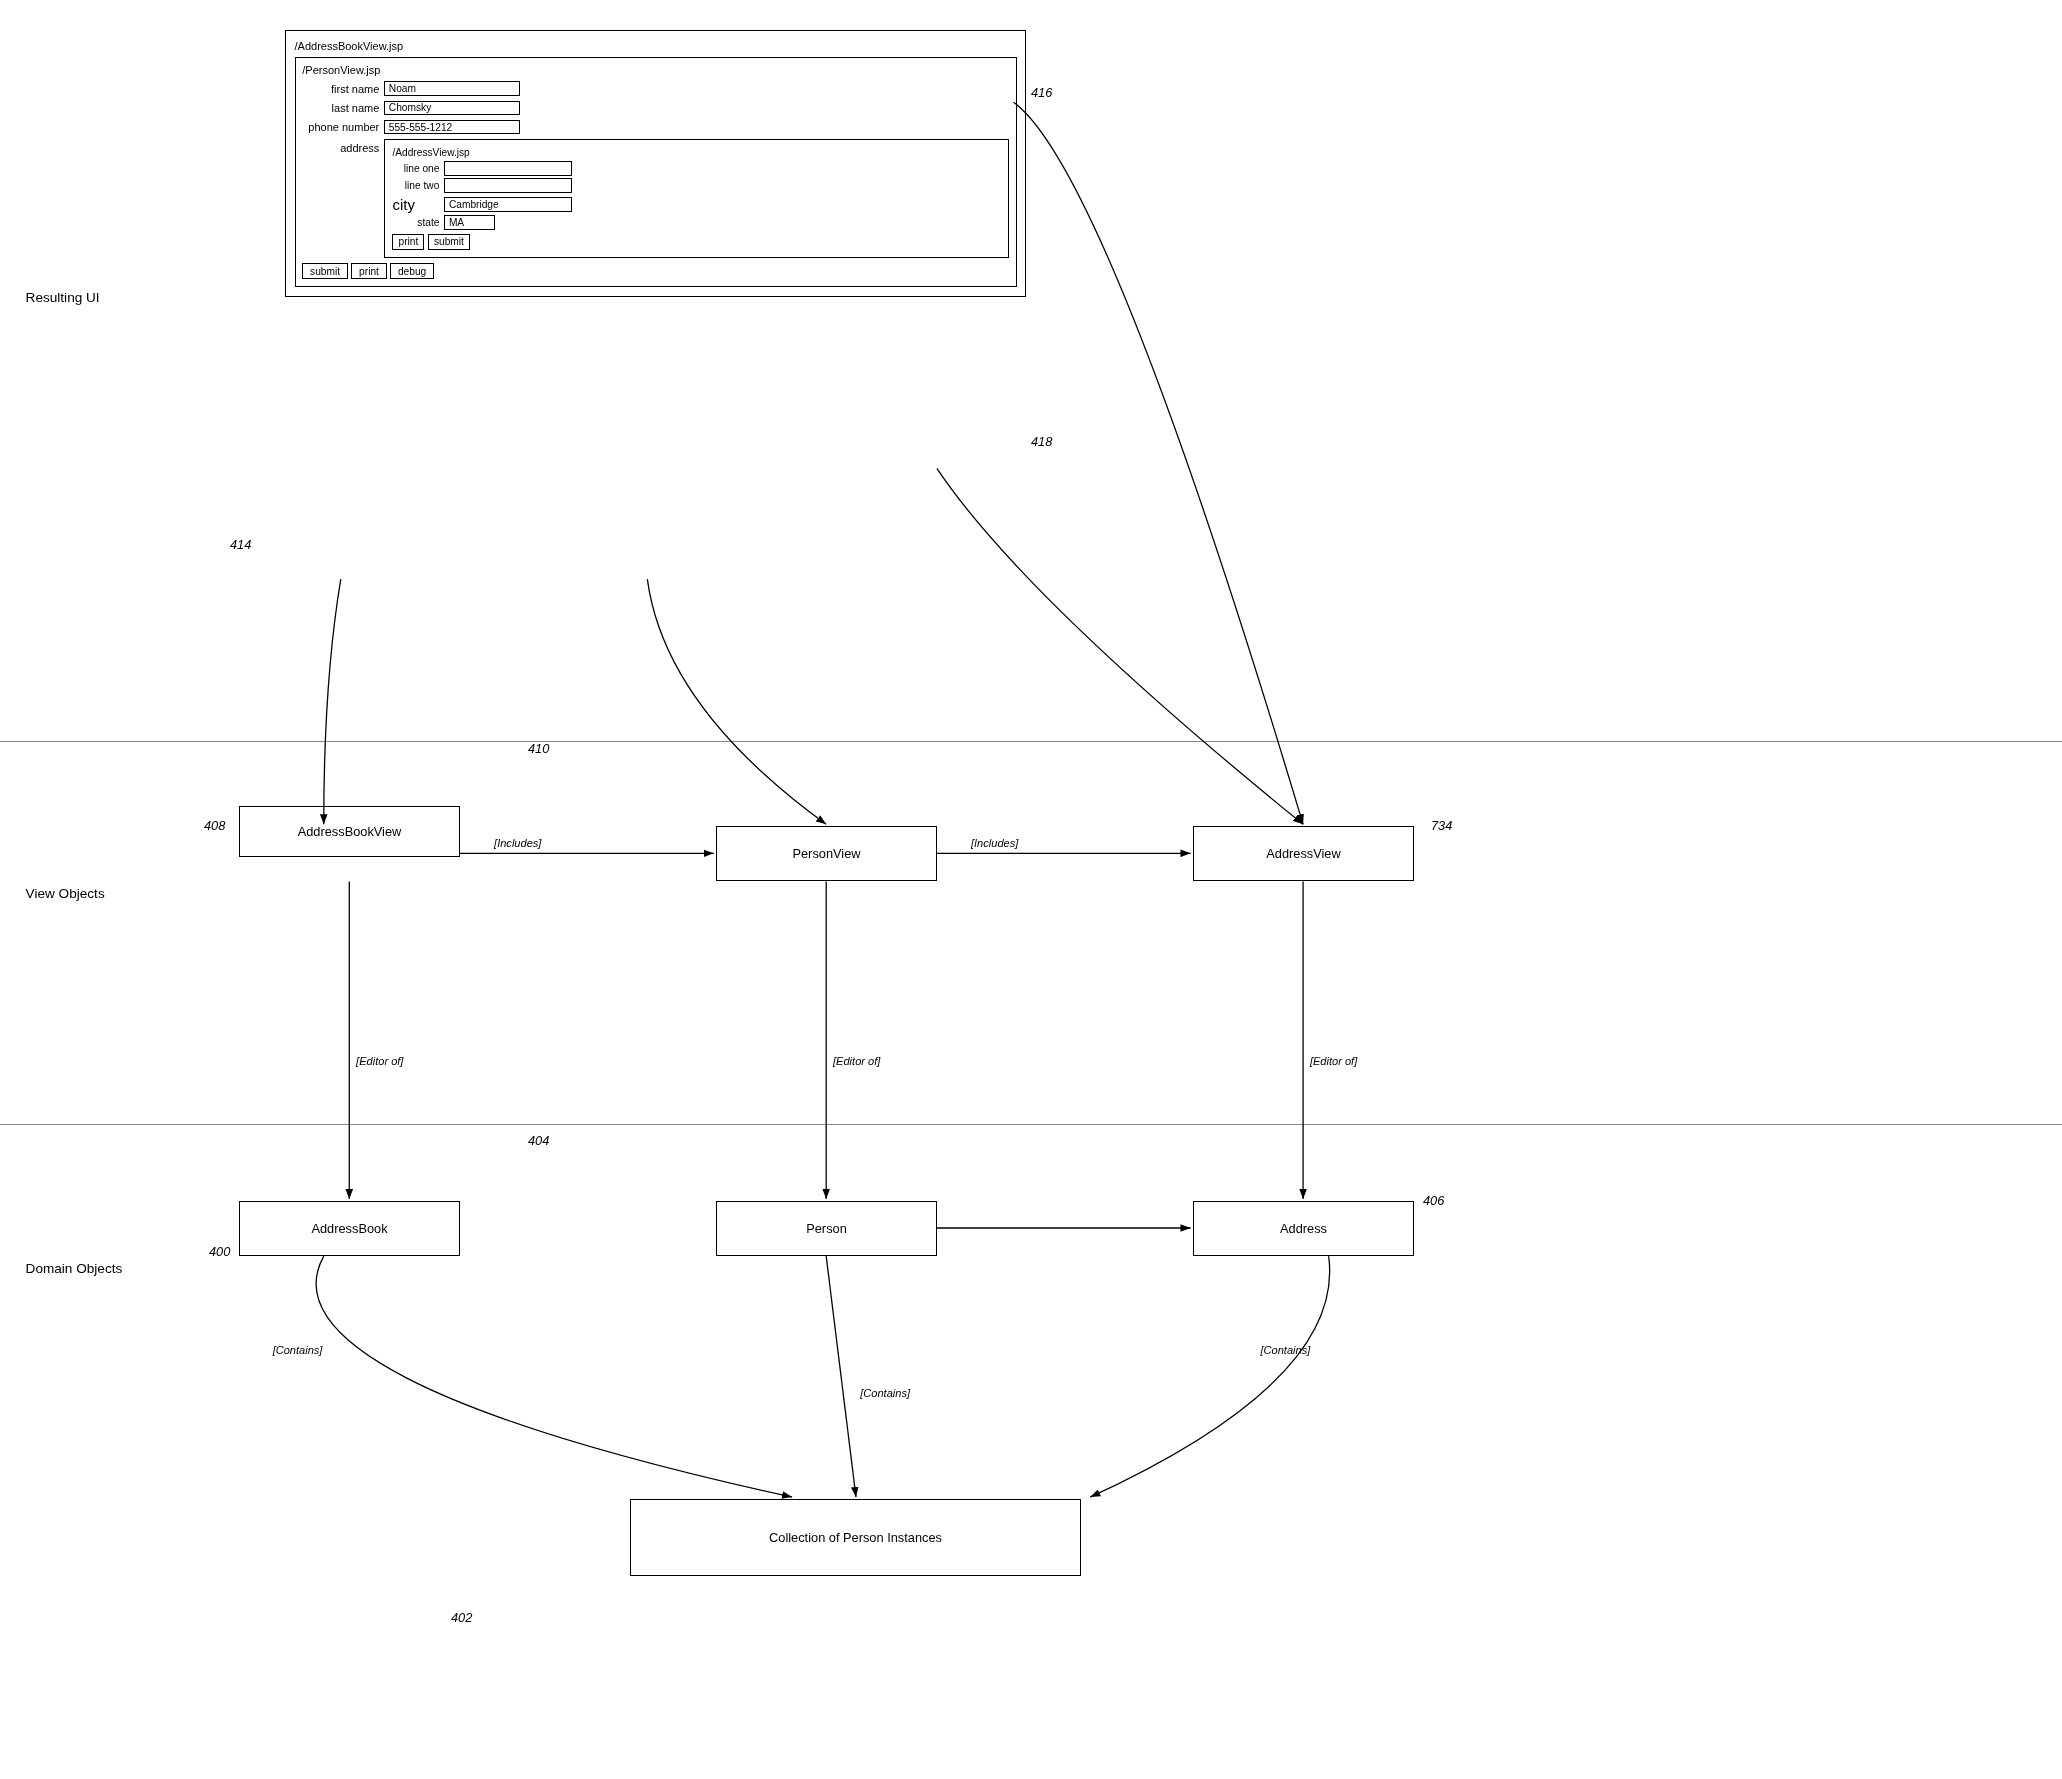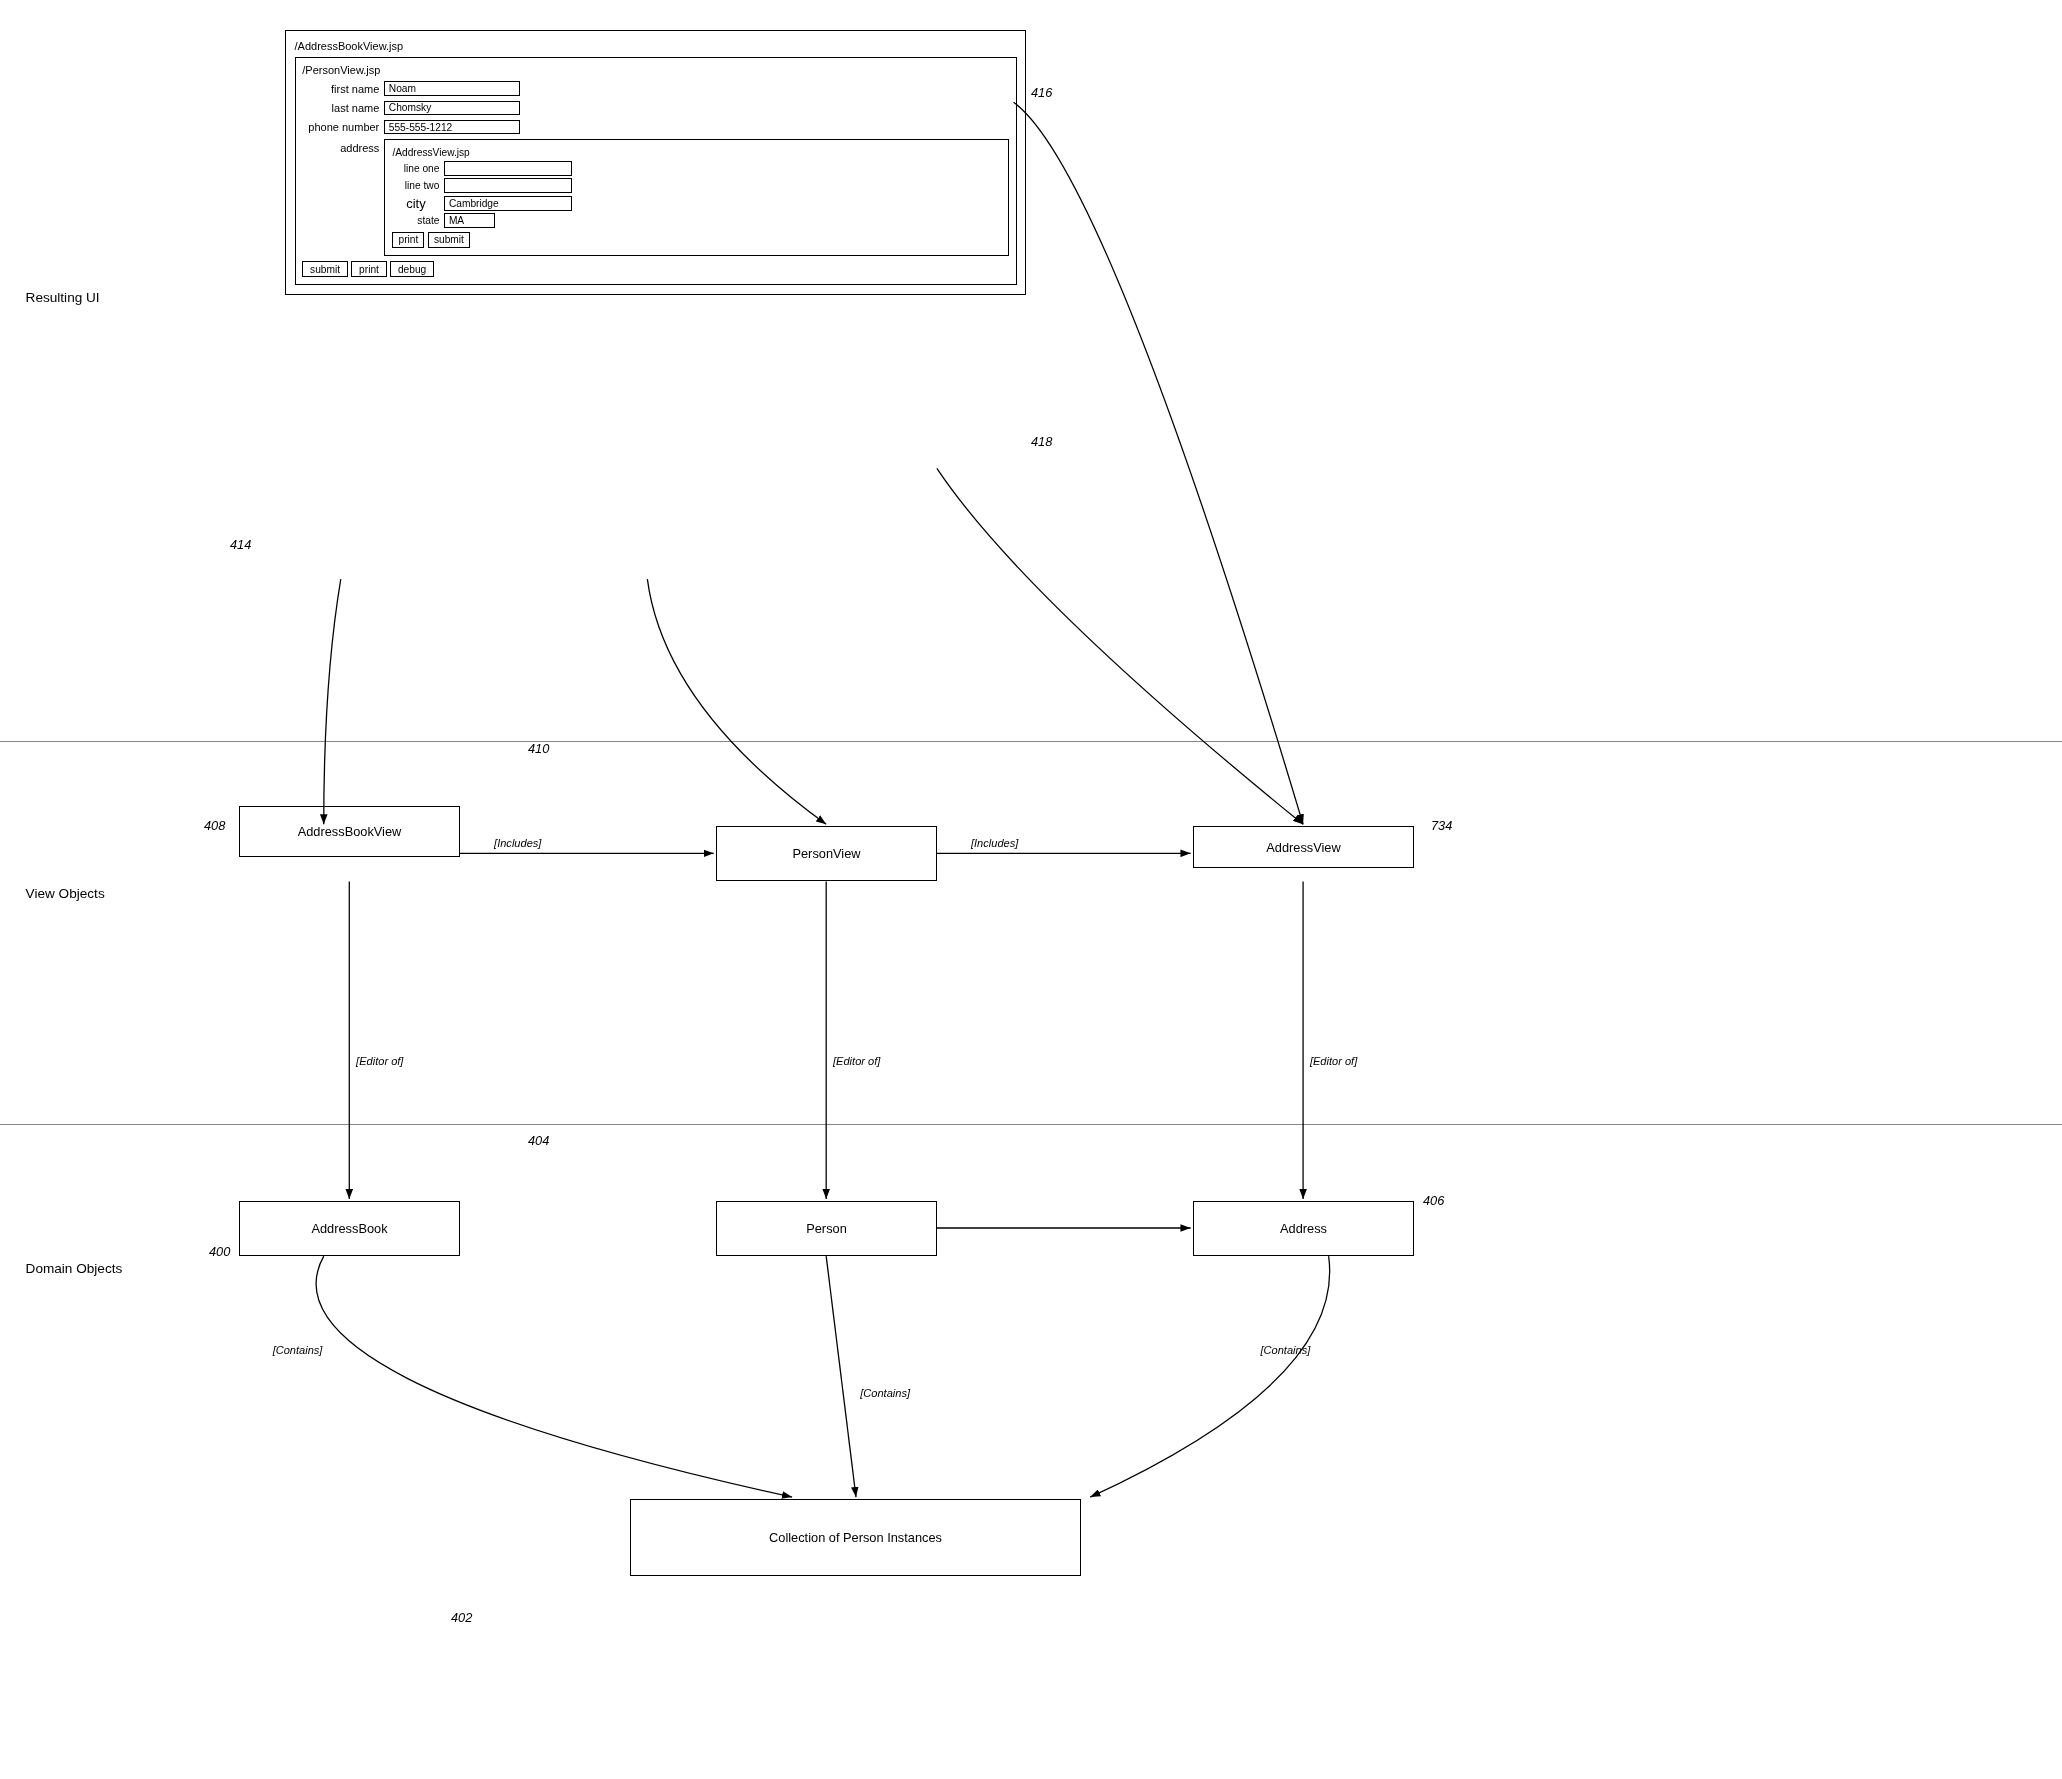--- a/index.html
+++ b/index.html
@@ -52,21 +52,21 @@
           <div style="font-size:10.2px; margin-bottom:3.4px;">/AddressView.jsp</div>
           <div style="display:flex; align-items:center; margin-bottom:2.6px; gap:5.1px;">
             <span style="width:47px; text-align:right; font-size:10.2px;">line one</span>
             <input style="border: 1.3px solid rgb(0, 0, 0); padding: 0.9px 3.4px; font-size: 10.2px; width: 128px;" value="">
           </div>
           <div style="display:flex; align-items:center; margin-bottom:2.6px; gap:5.1px;">
             <span style="width:47px; text-align:right; font-size:10.2px;">line two</span>
             <input style="border: 1.3px solid rgb(0, 0, 0); padding: 0.9px 3.4px; font-size: 10.2px; width: 128px;" value="">
           </div>
           <div style="display:flex; align-items:center; margin-bottom:2.6px; gap:5.1px;">
-            <span style="width:47px; text-align:center; font-size:13px;">city</span>
+            <span style="width:47px; text-align:left; font-size:15px;">city</span>
             <input style="border: 1.3px solid rgb(0, 0, 0); padding: 0.9px 3.4px; font-size: 10.2px; width: 128px;" value="Cambridge">
           </div>
           <div style="display:flex; align-items:center; margin-bottom:2.6px; gap:5.1px;">
             <span style="width:47px; text-align:right; font-size:10.2px;">state</span>
             <input style="border: 1.3px solid rgb(0, 0, 0); padding: 0.9px 3.4px; font-size: 10.2px; width: 51px;" value="MA">
           </div>
           <div style="display:flex; gap:3.4px; margin-top:3.4px;">
             <button style="border:1.3px solid #000; background:#fff; padding:1.7px 5.1px; font-size:10.2px; cursor:pointer;">print</button>
             <button style="border:1.3px solid #000; background:#fff; padding:1.7px 5.1px; font-size:10.2px; cursor:pointer;">submit</button>
           </div>
@@ -83,21 +83,21 @@
 
 <div style="position:absolute; top:290px; left:25.6px; font-size:13.6px;">Resulting UI</div>
 <div style="position:absolute; top:886px; left:25.6px; font-size:13.6px;">View Objects</div>
 <div style="position:absolute; top:1261px; left:25.6px; font-size:13.6px;">Domain Objects</div>
 
 <div style="position:absolute; top:741px; left:0; width:2062px; height:0.9px; background:#888;"></div>
 <div style="position:absolute; top:1124px; left:0; width:2062px; height:0.9px; background:#888;"></div>
 
 <div style="position:absolute; top:806px; left:239px; width:221px; height:51px; border:1.3px solid #000; background:#fff; display:flex; align-items:center; justify-content:center; font-size:12.8px;">AddressBookView</div>
 <div style="position:absolute; top:826px; left:716px; width:221px; height:55px; border:1.3px solid #000; background:#fff; display:flex; align-items:center; justify-content:center; font-size:12.8px;">PersonView</div>
-<div style="position:absolute; top:826px; left:1193px; width:221px; height:42px; border:1.3px solid #000; background:#fff; display:flex; align-items:center; justify-content:center; font-size:12.8px;">AddressView</div>
+<div style="position:absolute; top:826px; left:1193px; width:221px; height:55px; border:1.3px solid #000; background:#fff; display:flex; align-items:center; justify-content:center; font-size:12.8px;">AddressView</div>
 
 <div style="position:absolute; top:1201px; left:239px; width:221px; height:55px; border:1.3px solid #000; background:#fff; display:flex; align-items:center; justify-content:center; font-size:12.8px;">AddressBook</div>
 <div style="position:absolute; top:1201px; left:716px; width:221px; height:55px; border:1.3px solid #000; background:#fff; display:flex; align-items:center; justify-content:center; font-size:12.8px;">Person</div>
 <div style="position:absolute; top:1201px; left:1193px; width:221px; height:55px; border:1.3px solid #000; background:#fff; display:flex; align-items:center; justify-content:center; font-size:12.8px;">Address</div>
 <div style="position:absolute; top:1499px; left:630px; width:451px; height:77px; border:1.3px solid #000; background:#fff; display:flex; align-items:center; justify-content:center; font-size:12.8px; text-align:center;">Collection of Person Instances</div>
 
 <div style="position:absolute; top:1244px; left:209px; font-size:12.8px; font-style:italic;">400</div>
 <div style="position:absolute; top:1610px; left:451px; font-size:12.8px; font-style:italic;">402</div>
 <div style="position:absolute; top:1133px; left:528px; font-size:12.8px; font-style:italic;">404</div>
 <div style="position:absolute; top:1193px; left:1423px; font-size:12.8px; font-style:italic;">406</div>

